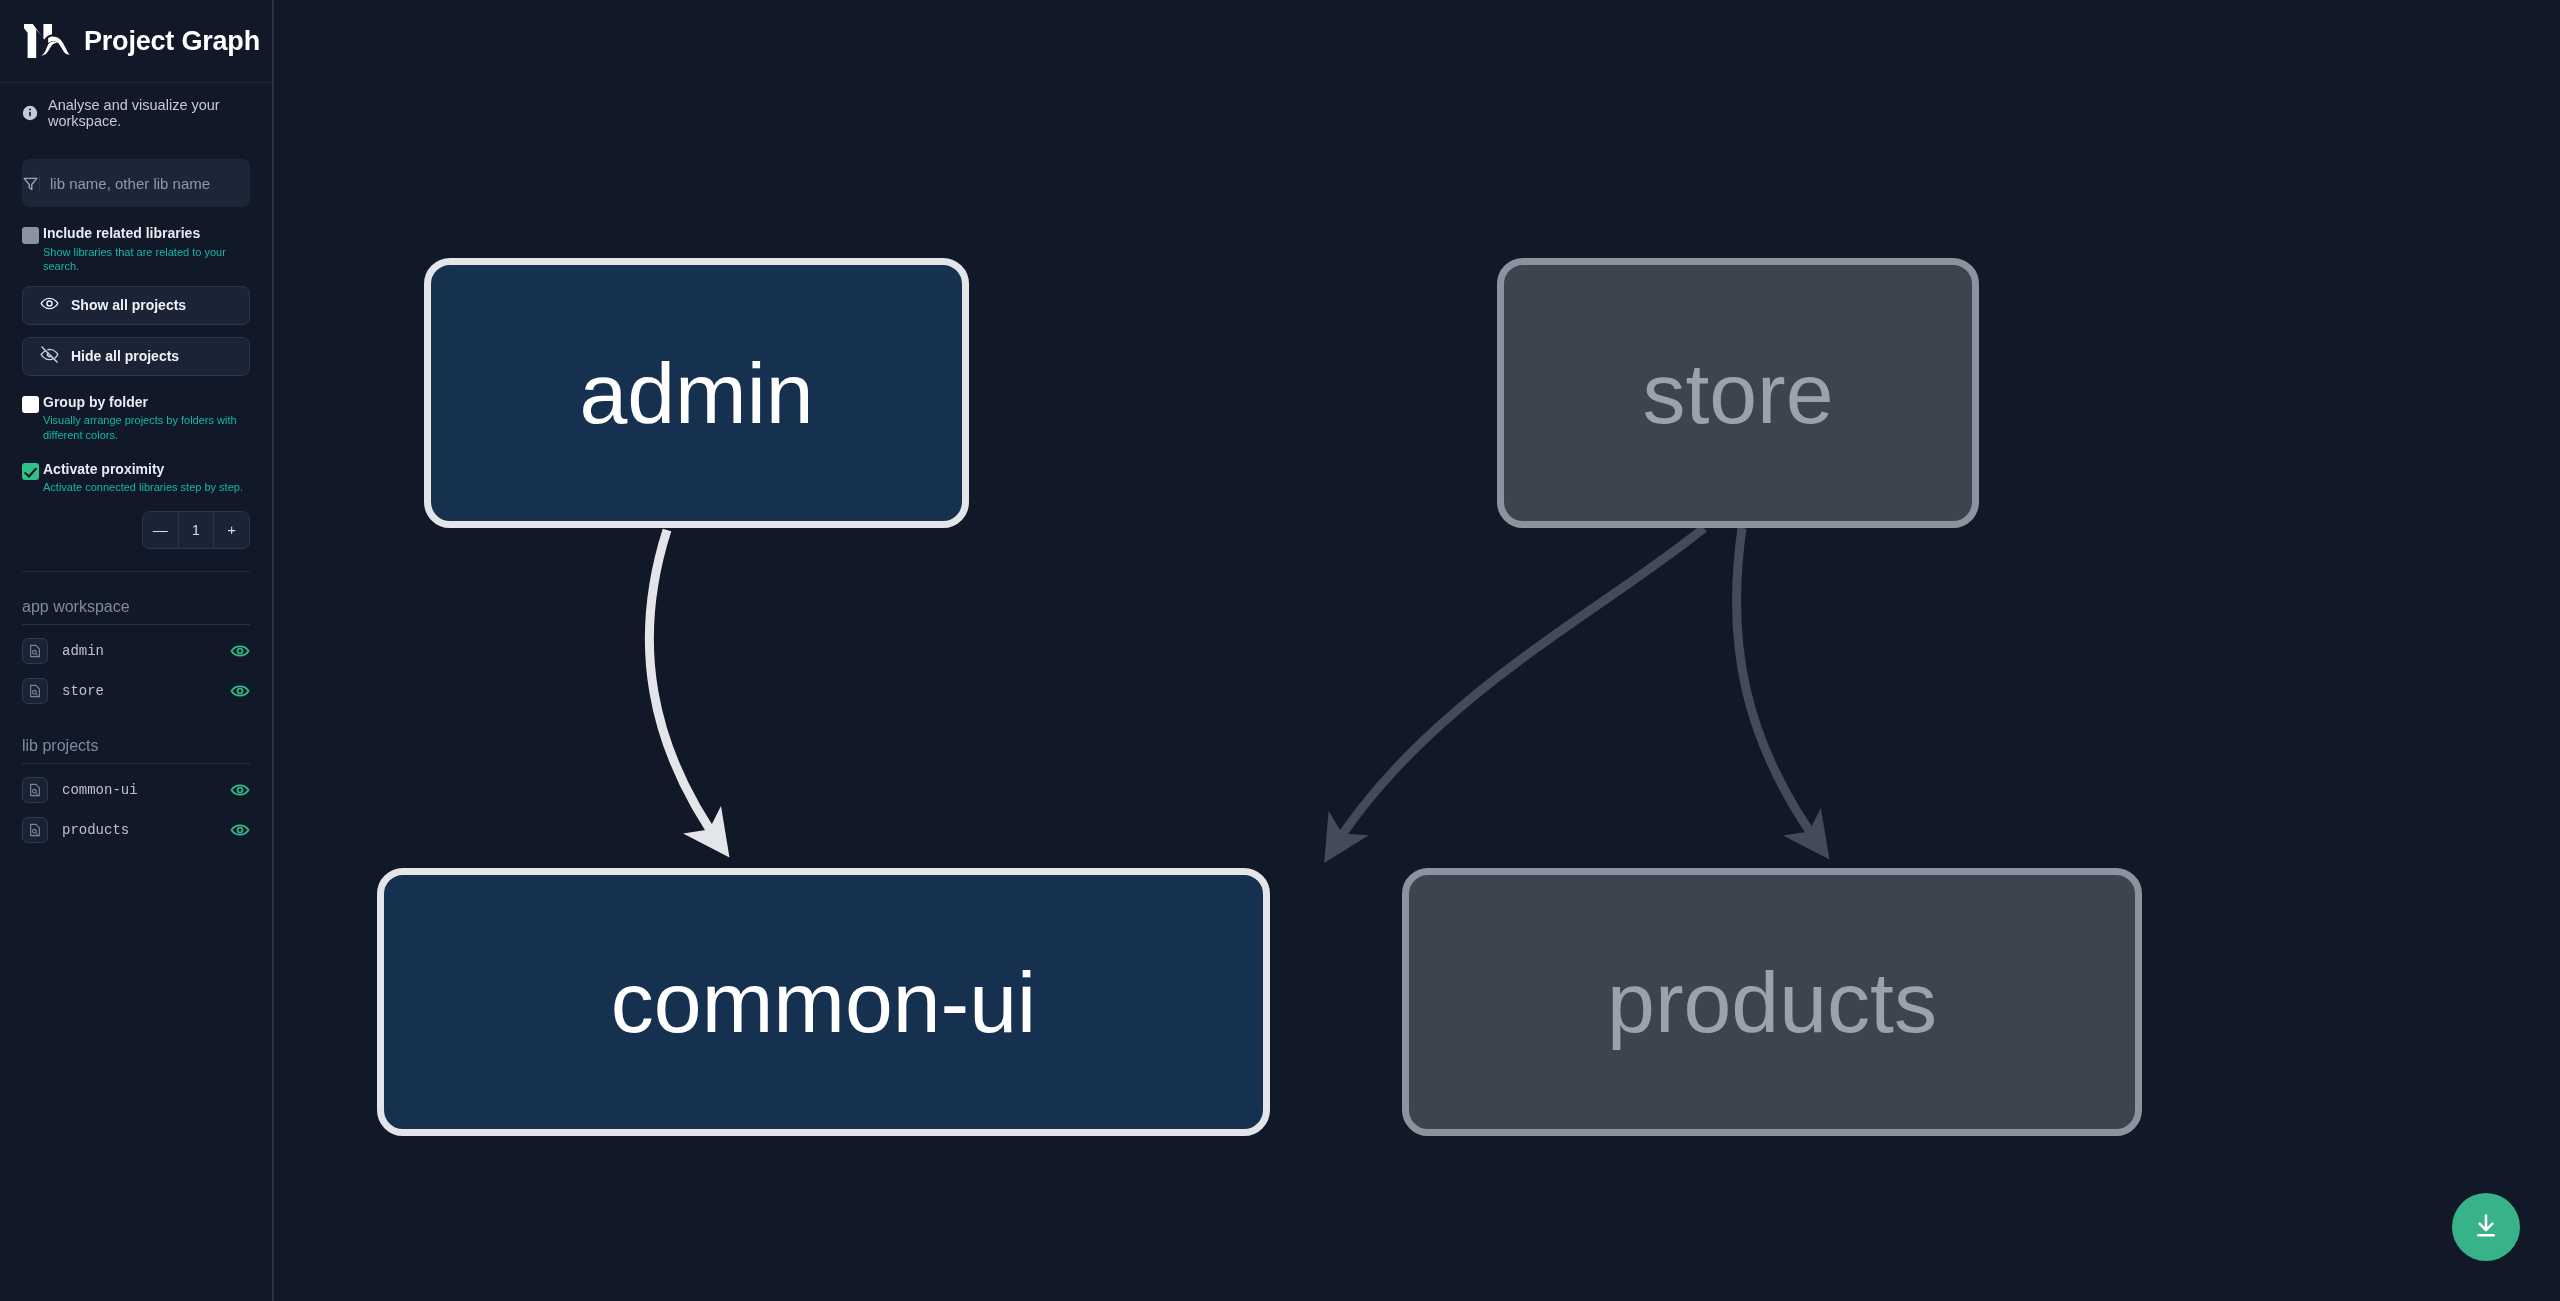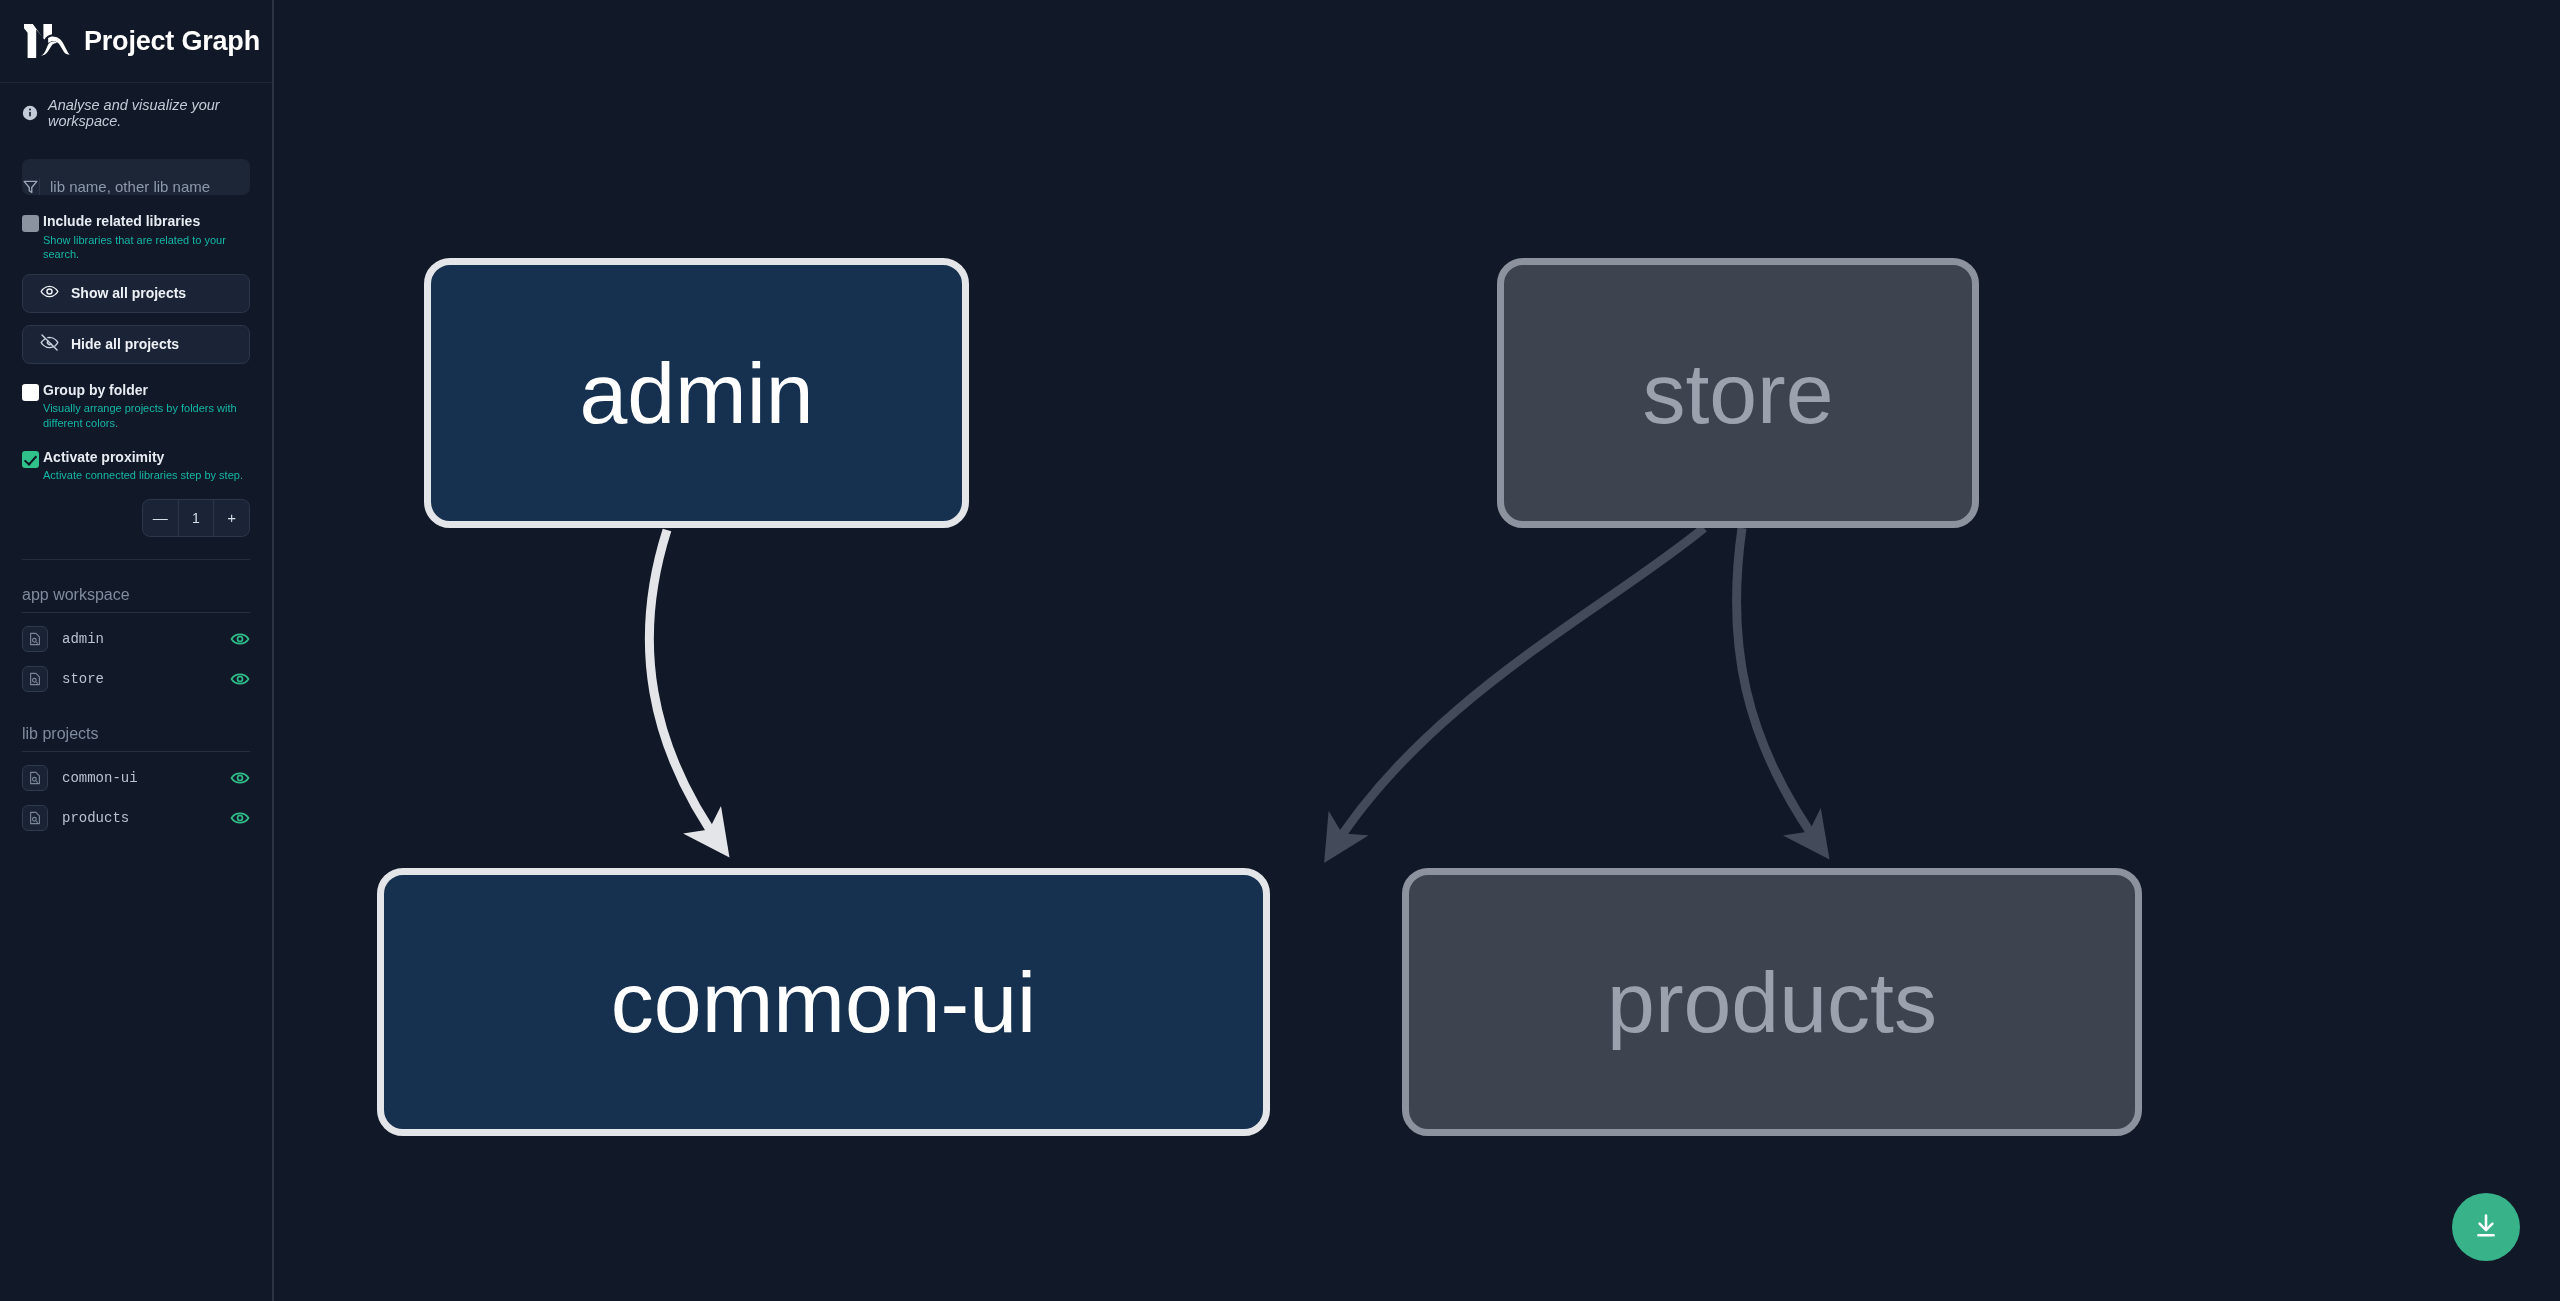--- a/index.html
+++ b/index.html
@@ -32,28 +32,28 @@
   .sb-title {
     color: #ffffff; font-size: 27px; font-weight: bold;
     letter-spacing: -0.2px; white-space: nowrap;
   }
   .monitor-icon { margin-left: 6px; width: 22px; height: 22px; display:block; }
 
   .sb-tagline {
     display: flex; align-items: center; gap: 10px;
     padding: 14px 22px 10px 22px;
   }
-  .sb-tagline .txt { color: #c3cbd8; font-size: 14.5px; font-style: italic; }
+  .sb-tagline .txt { color: #c3cbd8; font-size: 14.5px; }
   .info-icon { width: 16px; height: 16px; flex:0 0 16px; }
 
   .sb-section { padding: 10px 22px 0 22px; }
 
   .search-box {
-    display: flex; align-items: flex-end;
-    height: 36px;
+    display: flex; align-items: center;
+    height: 48px;
     background: #1c2637;
     border-radius: 7px;
     overflow: hidden;
     margin-top: 10px;
   }
   .search-ico-wrap {
     width: 38px; display: flex; align-items: center; justify-content: center;
     border-right: 1px solid #2b3648;
   }
   .funnel-icon { width: 17px; height: 17px; }

